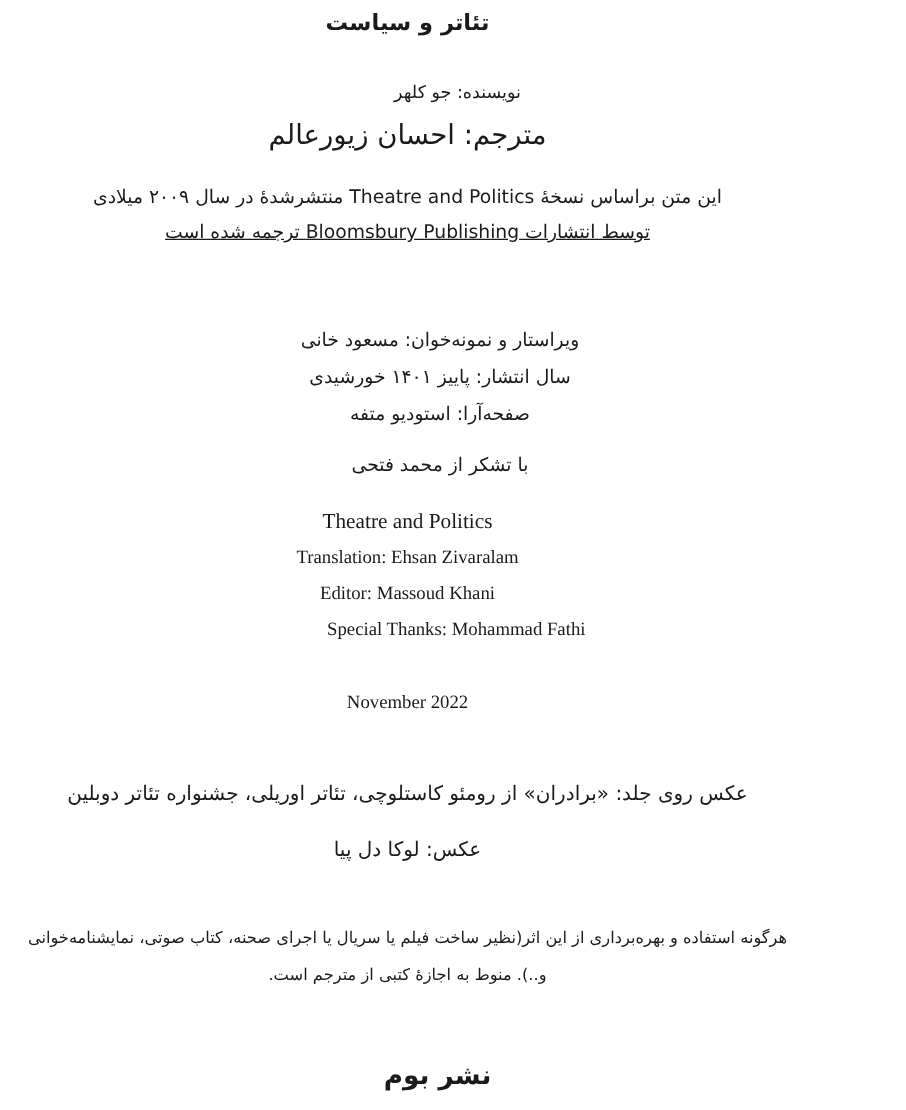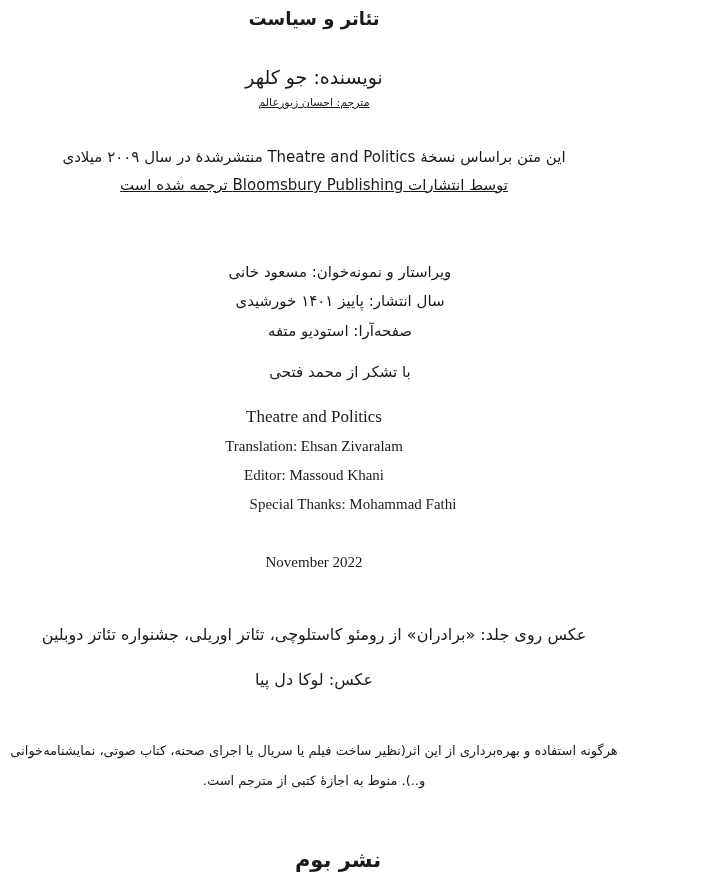--- a/index.html
+++ b/index.html
@@ -9,21 +9,21 @@
     }
     body {
       width: 725px;
       height: 888px;
       position: relative;
       overflow: hidden;
       color: #1a1a1a;
     }
     .page {
       position: absolute;
-      left: 4px;
+      left: 16px;
       top: 0;
       width: 620px;
       height: 712px;
     }
     .line {
       position: absolute;
       left: 0;
       width: 620px;
       text-align: center;
       white-space: nowrap;
@@ -36,26 +36,26 @@
       direction: ltr;
       font-family: "Liberation Serif", serif;
     }
     .title-fa {
       top: 8px;
       font-size: 18px;
       font-weight: bold;
     }
     .author {
       top: 66px;
-      font-size: 19px;
+      font-size: 14px;
+      margin-left: 40px;
     }
     .translator {
       top: 96px;
-      font-size: 11px;
-      text-decoration: underline;
+      font-size: 22px;
     }
     .src1 {
       top: 148px;
       font-size: 15px;
     }
     .src2 {
       top: 176px;
       font-size: 15px;
       text-decoration: underline;
     }

